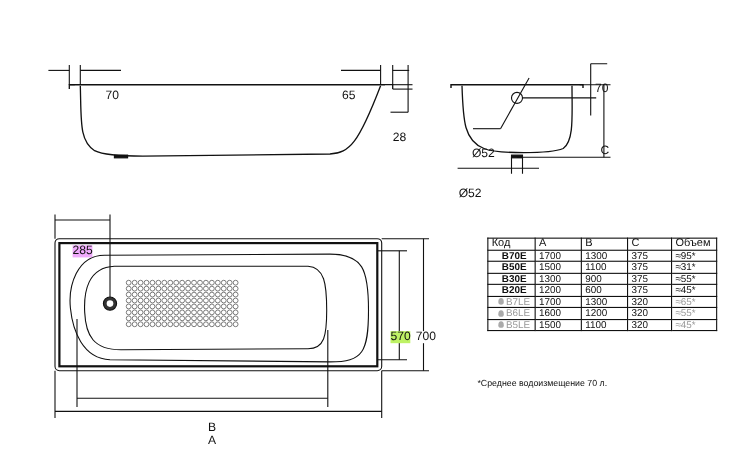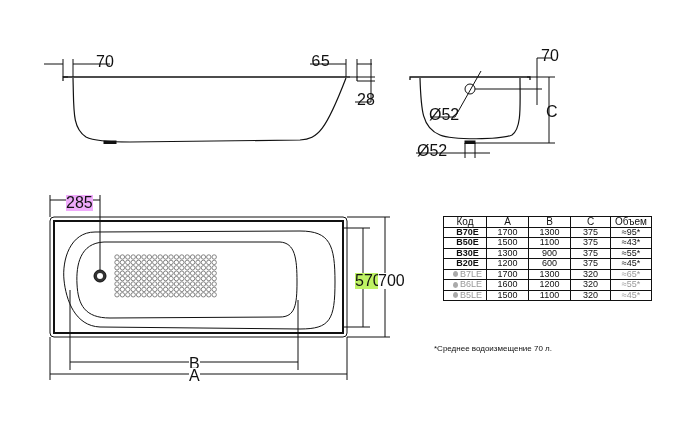--- a/index.html
+++ b/index.html
@@ -1,20 +1,20 @@
 <!DOCTYPE html>
 <html><head>
 <meta charset="utf-8">
 <style>
   html,body{margin:0;padding:0;background:#fff;}
   body{width:686px;height:428px;position:relative;overflow:hidden;font-family:"Liberation Sans",sans-serif;color:#111;}
   svg.draw{position:absolute;left:0;top:0;}
-  .lbl{position:absolute;font-size:16px;color:#111;line-height:1;white-space:nowrap;}
+  .lbl{position:absolute;font-size:11px;color:#111;line-height:1;white-space:nowrap;margin-top:28px;}
   table.spec{position:absolute;left:443px;top:216px;border-collapse:collapse;font-size:9px;}
-  table.spec th,table.spec td{border:1px solid #111;padding:0 3px;height:9.5px;line-height:9.5px;text-align:center;font-weight:normal;}
+  table.spec th,table.spec td{border:1px solid #111;padding:0 3px;height:9.5px;line-height:9.5px;text-align:left;font-weight:normal;}
   table.spec th{font-size:10px;}
   table.spec td.code{font-weight:bold;text-align:center;padding-left:8px;}
   table.spec tr.light td.code, table.spec tr.light td.vol{color:#999;font-weight:normal;}
   .drop{display:inline-block;width:5px;height:6px;background:#aaa;border-radius:50% 50% 50% 50%/60% 60% 40% 40%;margin-right:2px;vertical-align:middle;}
   .note{position:absolute;left:434px;top:344px;font-size:8px;color:#111;}
 </style>
 </head>
 <body>
 
 <svg class="draw" width="686" height="428" viewBox="0 0 686 428" fill="none" stroke="#111" stroke-width="1">
@@ -234,21 +234,21 @@
     <line x1="70" y1="290" x2="70" y2="370"></line>
     <line x1="298" y1="300" x2="298" y2="370"></line>
     <line x1="50" y1="337" x2="50" y2="380"></line>
     <line x1="347" y1="337" x2="347" y2="380"></line>
     <line x1="70" y1="362" x2="298" y2="362"></line>
     <line x1="50" y1="374" x2="347" y2="374"></line>
   </g>
 </svg>
 
 <span class="lbl" style="left:96px;top:54px;">70</span>
-<span class="lbl" style="left:311px;top:54px;font-family:Liberation Mono, monospace;">65</span>
+<span class="lbl" style="left:311px;top:54px;">65</span>
 <span class="lbl" style="left:357px;top:92px;">28</span>
 
 <span class="lbl" style="left:541px;top:48px;">70</span>
 <span class="lbl" style="left:546px;top:104px;">C</span>
 <span class="lbl" style="left:429px;top:107px;">Ø52</span>
 <span class="lbl" style="left:417px;top:143px;">Ø52</span>
 
 <span class="lbl" style="left:66px;top:195px;background:#f0abfc;">285</span>
 <span class="lbl" style="left:355px;top:273px;background:#bef264;">570</span>
 <span class="lbl" style="left:378px;top:273px;background:#fff;">700</span>
@@ -271,21 +271,21 @@
         <td>1700</td>
         <td>1300</td>
         <td>375</td>
         <td class="vol">≈95*</td>
       </tr>
     <tr>
         <td class="code">B50E</td>
         <td>1500</td>
         <td>1100</td>
         <td>375</td>
-        <td class="vol">≈43*</td>
+        <td class="vol">≈31*</td>
       </tr>
     <tr>
         <td class="code">B30E</td>
         <td>1300</td>
         <td>900</td>
         <td>375</td>
         <td class="vol">≈55*</td>
       </tr>
     <tr>
         <td class="code">B20E</td>

